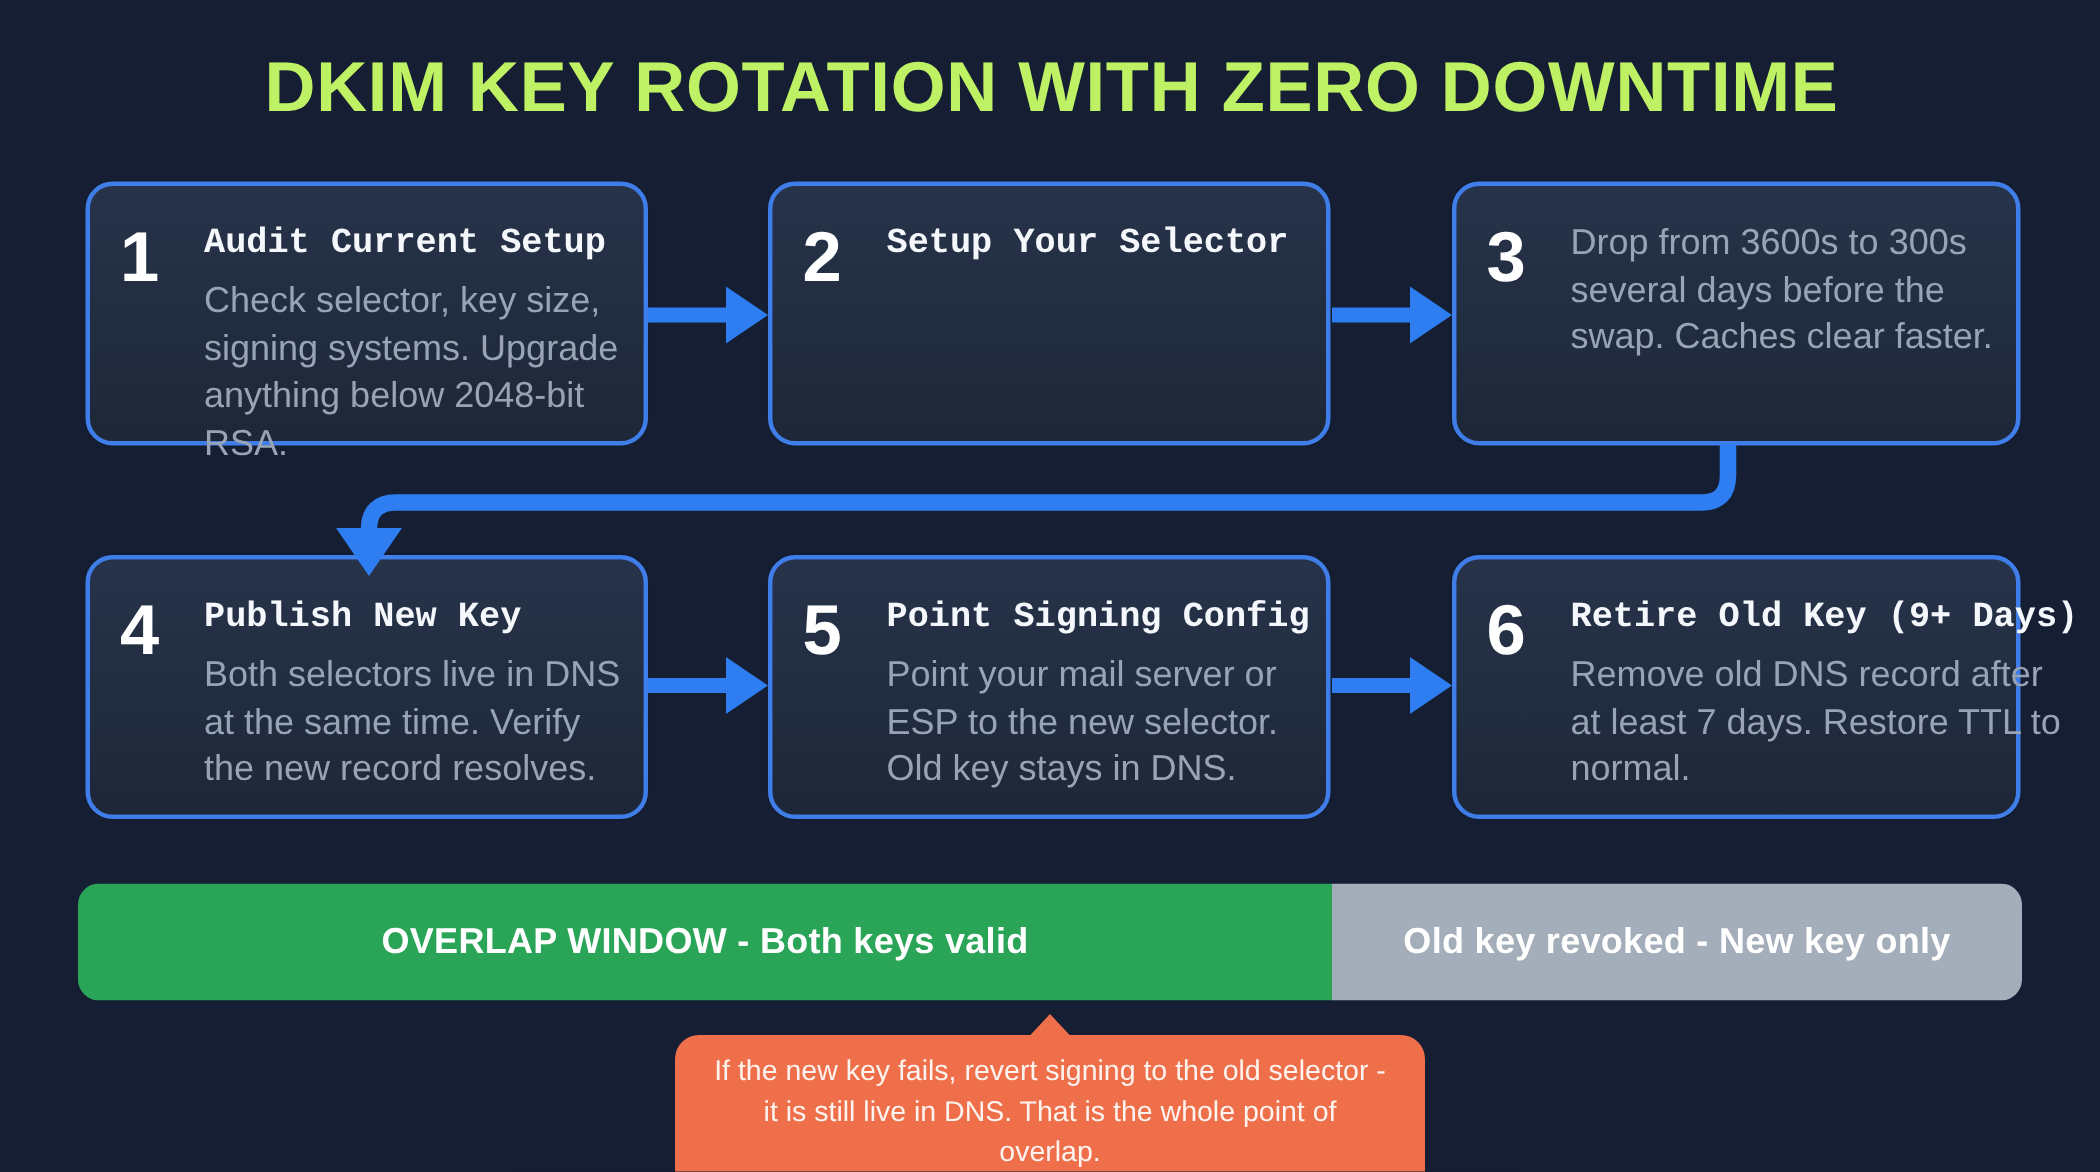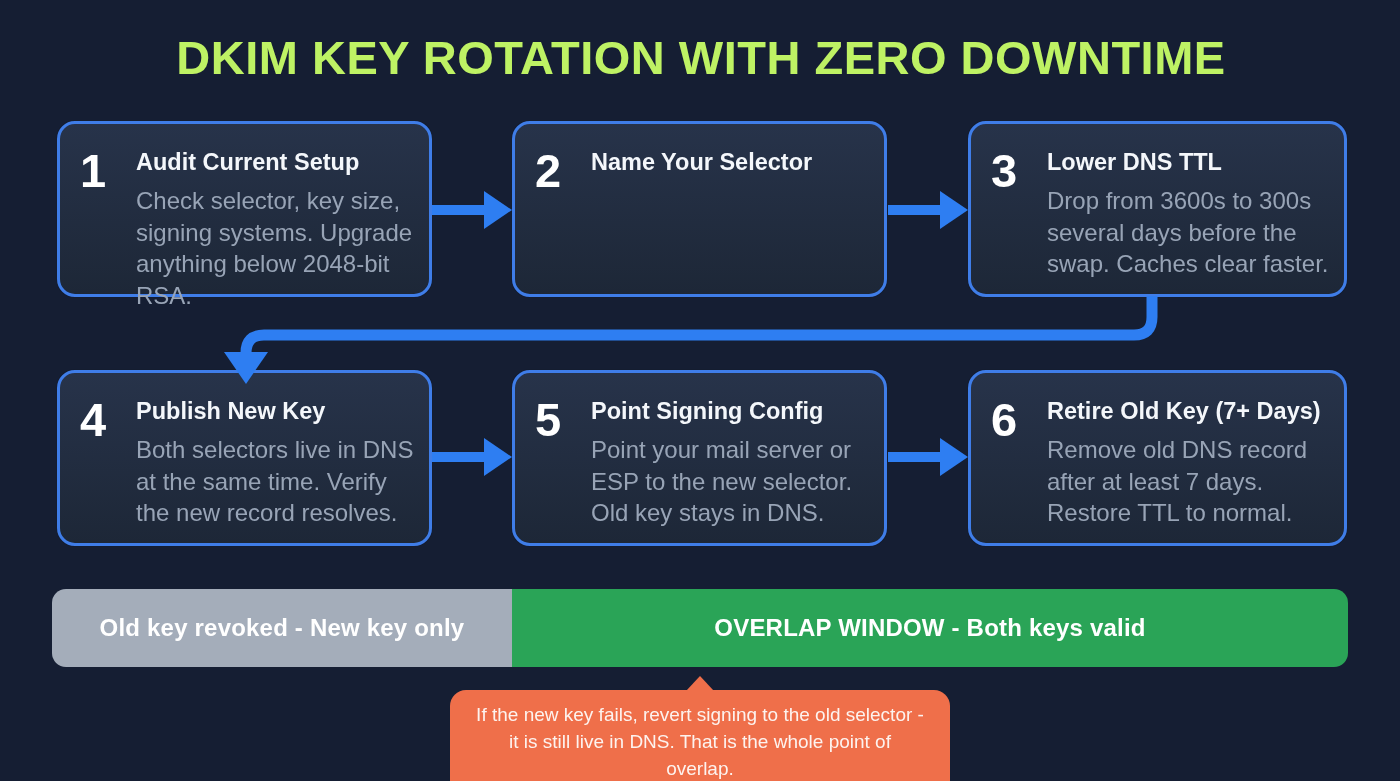--- a/index.html
+++ b/index.html
@@ -27,20 +27,21 @@
   .c4{left:57px;top:370px;}
   .c5{left:512px;top:370px;}
   .c6{left:968px;top:370px;}
   .step-num{
     flex:none;width:42px;font-size:47px;font-weight:700;color:#ffffff;
     line-height:1.05;text-align:left;
   }
   .step-title{
     font-size:23.5px;font-weight:700;color:#f4f7fb;margin:3px 0 9px 0;
     white-space:nowrap;
+    font-family:Liberation Mono, monospace;
   }
   .step-desc{
     font-size:24px;color:#98a4b6;line-height:1.32;
   }
   
   .harrow{position:absolute;width:80px;height:38px;}
   .harrow .shaft{
     position:absolute;left:0;right:24px;top:14px;height:10px;background:#2e7ef2;
   }
   .harrow .head{
@@ -84,27 +85,26 @@
 <div class="card c1">
   <div class="step-num">1</div>
   <div class="step-body">
     <div class="step-title">Audit Current Setup</div>
     <div class="step-desc">Check selector, key size, signing systems. Upgrade anything below 2048-bit RSA.</div>
   </div>
 </div>
 <div class="card c2">
   <div class="step-num">2</div>
   <div class="step-body">
-    <div class="step-title">Name Your Selector</div>
+    <div class="step-title">Setup Your Selector</div>
   </div>
 </div>
 <div class="card c3 wide">
   <div class="step-num">3</div>
   <div class="step-body">
-    <div class="step-title">Lower DNS TTL</div>
     <div class="step-desc">Drop from 3600s to 300s several days before the swap. Caches clear faster.</div>
   </div>
 </div>
 
 <div class="card c4">
   <div class="step-num">4</div>
   <div class="step-body">
     <div class="step-title">Publish New Key</div>
     <div class="step-desc">Both selectors live in DNS at the same time. Verify the new record resolves.</div>
   </div>
@@ -112,21 +112,21 @@
 <div class="card c5">
   <div class="step-num">5</div>
   <div class="step-body">
     <div class="step-title">Point Signing Config</div>
     <div class="step-desc">Point your mail server or ESP to the new selector. Old key stays in DNS.</div>
   </div>
 </div>
 <div class="card c6 wide">
   <div class="step-num">6</div>
   <div class="step-body">
-    <div class="step-title">Retire Old Key (7+ Days)</div>
+    <div class="step-title">Retire Old Key (9+ Days)</div>
     <div class="step-desc">Remove old DNS record after at least 7 days. Restore TTL to normal.</div>
   </div>
 </div>
 
 <div class="harrow a1">
   <div class="shaft"></div>
   <div class="head"></div>
 </div>
 <div class="harrow a2">
   <div class="shaft"></div>
@@ -140,20 +140,20 @@
   <div class="shaft"></div>
   <div class="head"></div>
 </div>
 
 <svg class="elbow-svg" width="1400" height="781" viewBox="0 0 1400 781">
   <path d="M 1152 296 L 1152 317 Q 1152 335 1134 335 L 264 335 Q 246 335 246 353 L 246 355" fill="none" stroke="#2e7ef2" stroke-width="11"></path>
   <polygon points="224,352 268,352 246,384" fill="#2e7ef2"></polygon>
 </svg>
 
 <div class="timeline">
+  <div class="seg seg-green">OVERLAP WINDOW - Both keys valid</div>
   <div class="seg seg-gray">Old key revoked - New key only</div>
-  <div class="seg seg-green">OVERLAP WINDOW - Both keys valid</div>
 </div>
 
 <div class="callout">
   <div class="callout-pointer"></div>
   <span>If the new key fails, revert signing to the old selector - it is still live in DNS. That is the whole point of overlap.</span>
 </div>
 
 </body></html>

